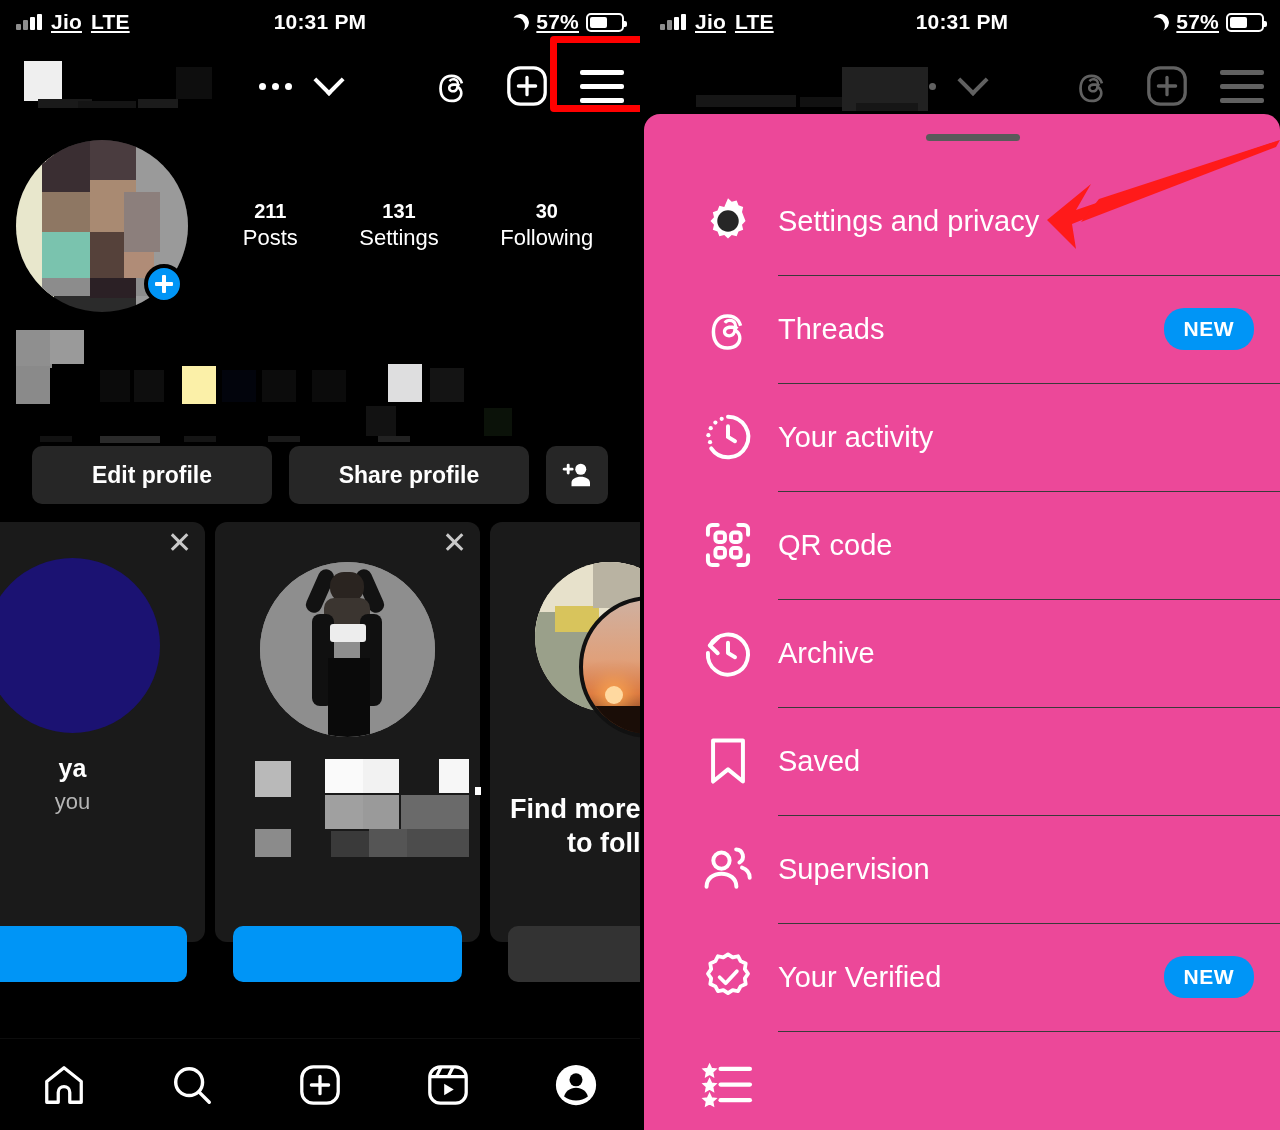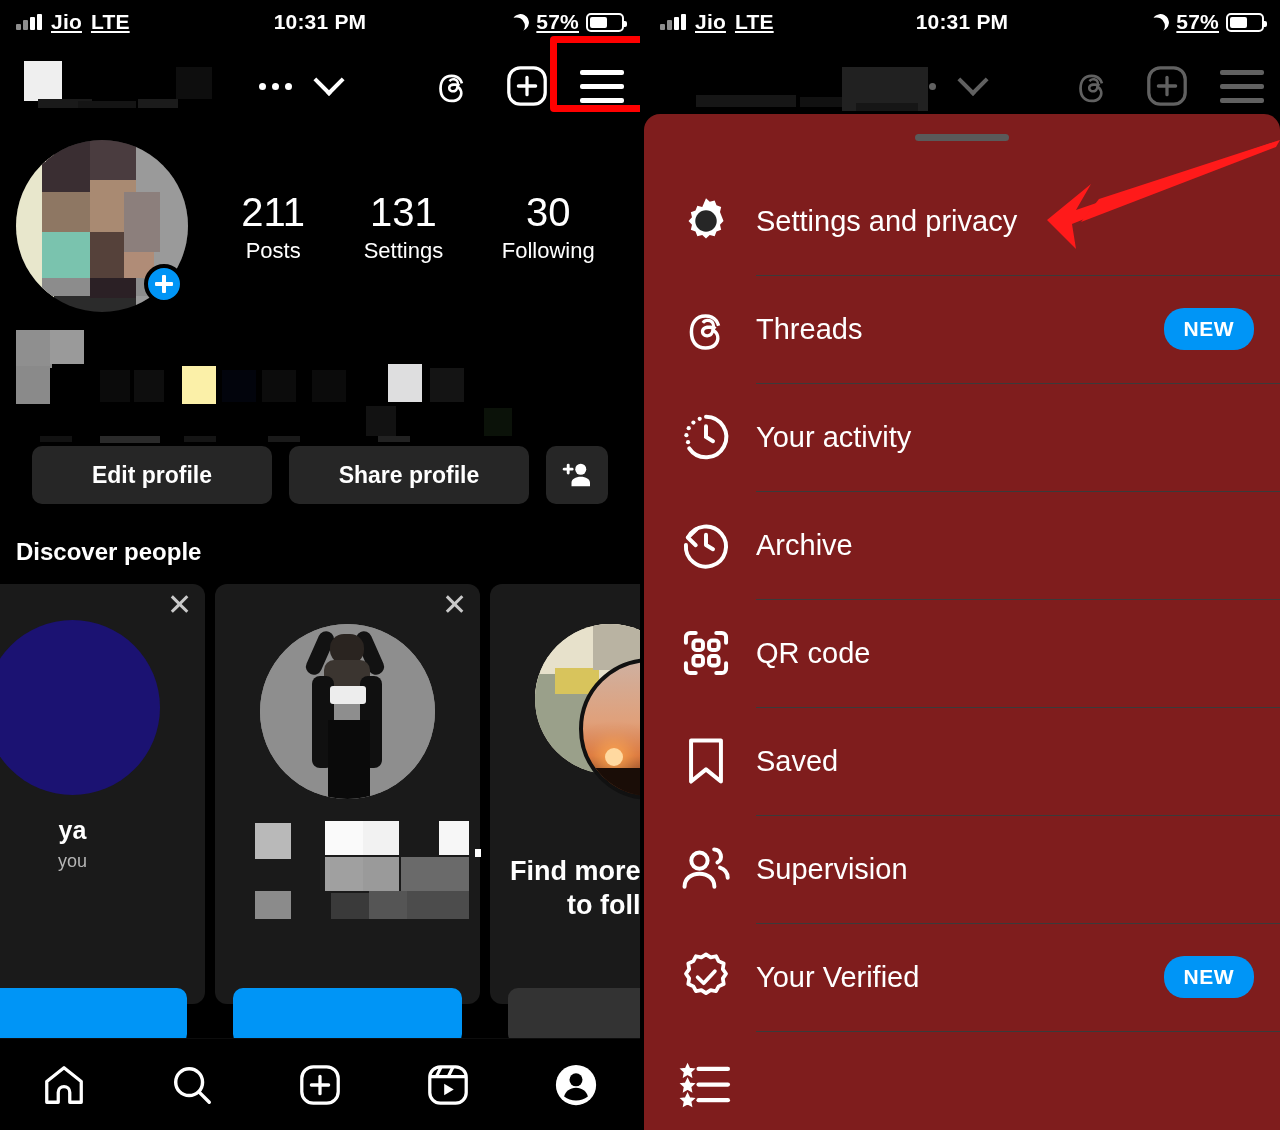--- a/index.html
+++ b/index.html
@@ -111,21 +111,21 @@
     display: flex; align-items: center; justify-content: center;
   }
   .plusbadge::before, .plusbadge::after {
     content: ""; position: absolute; background: #fff; border-radius: 1px;
   }
   .plusbadge::before { width: 18px; height: 3.5px; }
   .plusbadge::after { width: 3.5px; height: 18px; }
 
   .stats { display: flex; flex: 1; justify-content: space-around; padding-left: 24px; }
   .stat { text-align: center; }
-  .stat .num { font-size: 40px; font-weight: normal; line-height: 1.25; }
+  .stat .num { font-size: 20px; font-weight: bold; line-height: 1.25; }
   .stat .lbl { font-size: 22px; color: #fff; line-height: 1.3; }
 
   
   .bio-redact { position: relative; height: 106px; margin: 14px 16px 0 16px; }
 
   
   .actions { display: flex; gap: 17px; padding: 14px 32px 0 32px; }
   .btn {
     background: #262626; border-radius: 10px; height: 58px;
     display: flex; align-items: center; justify-content: center;
@@ -171,23 +171,24 @@
   .bottomnav {
     position: absolute; left: 0; right: 0; bottom: 0; height: 92px;
     background: #000; display: flex; align-items: center;
     justify-content: space-around; border-top: 1px solid #0d0d0d;
   }
 
   
   .dimmed { opacity: 0.38; }
   .sheet {
     position: absolute; left: 0; right: 0; top: 114px; bottom: 0;
-    background: #7f1d1d;
+    background: #ec4899;
     border-radius: 16px 16px 0 0;
     overflow: hidden;
+    padding-left: 22px;
   }
   .grabber {
     width: 94px; height: 7px; border-radius: 4px; background: #5a5a5a;
     margin: 20px auto 0 auto;
   }
   .menu { padding: 0 0 0 0; margin-top: 26px; }
   .menu-item {
     display: flex; align-items: center; height: 108px;
     padding: 0 26px 0 34px; position: relative;
   }
@@ -334,29 +335,28 @@
       <div class="btn square">
         <svg width="30" height="26" viewBox="0 0 24 20" fill="#fff">
           <circle cx="15" cy="5.4" r="4.4"></circle>
           <path d="M15 11.4c-4.1 0-7.4 2.1-7.4 4.7V19h14.8v-2.9c0-2.6-3.3-4.7-7.4-4.7z"></path>
           <rect x="0.6" y="4.1" width="8.6" height="2.3" rx="1.1"></rect>
           <rect x="3.8" y="0.9" width="2.3" height="8.6" rx="1.1"></rect>
         </svg>
       </div>
     </div>
 
-    <div class="section-title">Discover people</div>
 
     <div class="cards">
 
       <div class="card" style="padding-top:36px;">
         <div class="card-x">✕</div>
         <div class="card-av" style="background:#1b1272;"></div>
         <div class="card-text" style="font-size:25px;margin-top:20px;">ya</div>
-        <div class="card-text" style="font-size:18px;font-weight:normal;color:#b5b5b5;margin-top:4px;">you</div>
+        <div class="card-text" style="font-size:22px;font-weight:normal;color:#b5b5b5;margin-top:4px;">you</div>
         <div class="card-btn"></div>
       </div>
 
       <div class="card">
         <div class="card-x">✕</div>
         <div class="card-av">
           <span class="px" style="left:0;top:0;width:175px;height:175px;background:#8e8e8e;"></span>
           <span class="px" style="left:52px;top:6px;width:16px;height:46px;background:#121212;border-radius:8px;transform:rotate(24deg);"></span>
           <span class="px" style="left:102px;top:6px;width:16px;height:46px;background:#121212;border-radius:8px;transform:rotate(-24deg);"></span>
           <span class="px" style="left:70px;top:10px;width:34px;height:30px;background:#2a2420;border-radius:14px;"></span>
@@ -534,47 +534,47 @@
               <circle cx="6.6" cy="5.8" r=".9" fill="#fff" stroke="none"></circle>
               <circle cx="9.3" cy="4.2" r=".9" fill="#fff" stroke="none"></circle>
               <path d="M12 7.4V12l3 1.8"></path>
             </svg>
           </span>
           <span class="menu-label">Your activity</span>
         </div>
 
         <div class="menu-item">
           <span class="menu-icon">
-            <svg width="56" height="56" viewBox="0 0 24 24" fill="none" stroke="#fff" stroke-width="1.7" stroke-linecap="round" stroke-linejoin="round">
-              <path d="M4.4 8.6A8.6 8.6 0 1 1 3.4 12"></path>
-              <polyline points="7.9,5.3 4.2,8.8 7.6,12.1"></polyline>
-              <path d="M12 7.6V12l3 1.8"></path>
-            </svg>
-          </span>
-          <span class="menu-label">Archive</span>
-        </div>
-
-        <div class="menu-item">
-          <span class="menu-icon">
             <svg width="56" height="56" viewBox="0 0 24 24" fill="none" stroke="#fff" stroke-width="1.7" stroke-linecap="round">
               <path d="M3.4 7.6V5.2a1.8 1.8 0 0 1 1.8-1.8h2.4"></path>
               <path d="M20.6 7.6V5.2a1.8 1.8 0 0 0-1.8-1.8h-2.4"></path>
               <path d="M3.4 16.4v2.4a1.8 1.8 0 0 0 1.8 1.8h2.4"></path>
               <path d="M20.6 16.4v2.4a1.8 1.8 0 0 1-1.8 1.8h-2.4"></path>
               <rect x="6.6" y="6.6" width="4.1" height="4.1" rx="1.3"></rect>
               <rect x="13.3" y="6.6" width="4.1" height="4.1" rx="1.3"></rect>
               <rect x="6.6" y="13.3" width="4.1" height="4.1" rx="1.3"></rect>
               <rect x="13.3" y="13.3" width="4.1" height="4.1" rx="1.3"></rect>
             </svg>
           </span>
           <span class="menu-label">QR code</span>
         </div>
 
         <div class="menu-item">
           <span class="menu-icon">
+            <svg width="56" height="56" viewBox="0 0 24 24" fill="none" stroke="#fff" stroke-width="1.7" stroke-linecap="round" stroke-linejoin="round">
+              <path d="M4.4 8.6A8.6 8.6 0 1 1 3.4 12"></path>
+              <polyline points="7.9,5.3 4.2,8.8 7.6,12.1"></polyline>
+              <path d="M12 7.6V12l3 1.8"></path>
+            </svg>
+          </span>
+          <span class="menu-label">Archive</span>
+        </div>
+
+        <div class="menu-item">
+          <span class="menu-icon">
             <svg width="56" height="56" viewBox="0 0 24 24" fill="none" stroke="#fff" stroke-width="1.7" stroke-linejoin="round">
               <path d="M5.6 3.2h12.8v17.6L12 15.6l-6.4 5.2z"></path>
             </svg>
           </span>
           <span class="menu-label">Saved</span>
         </div>
 
         <div class="menu-item">
           <span class="menu-icon">
             <svg width="56" height="56" viewBox="0 0 24 24" fill="none" stroke="#fff" stroke-width="1.7" stroke-linecap="round">

